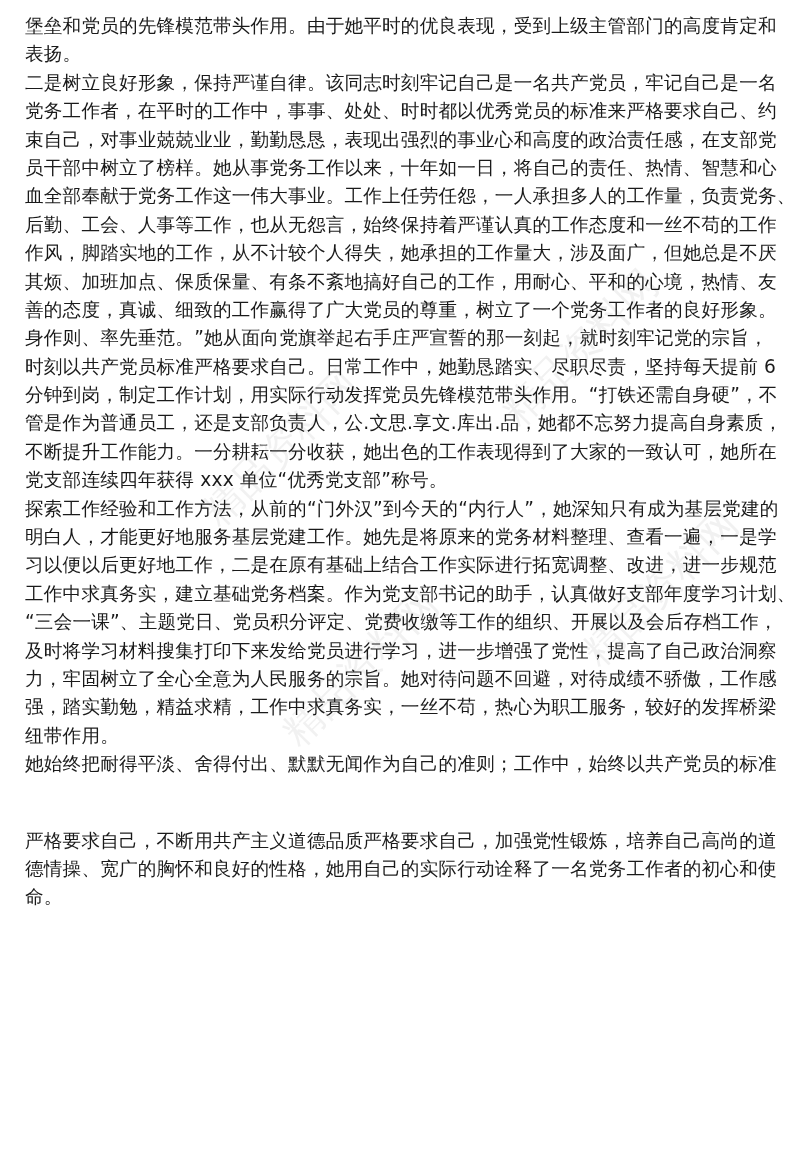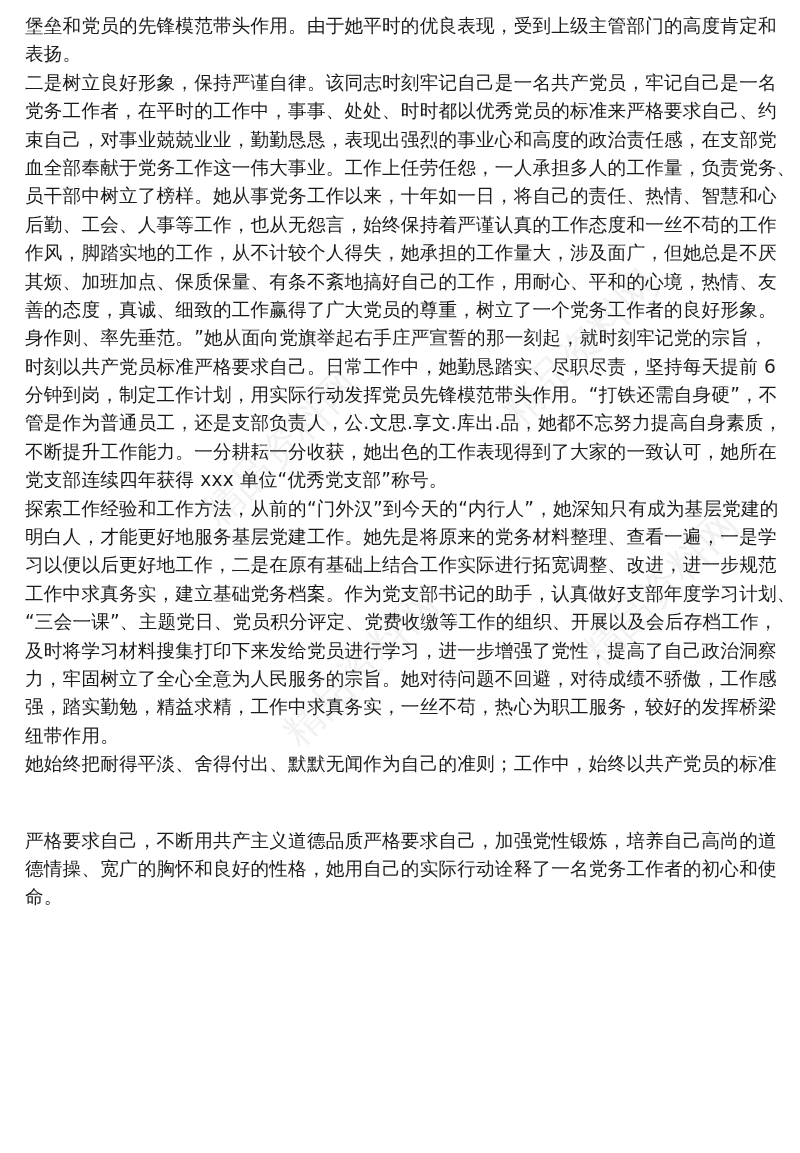--- a/index.html
+++ b/index.html
@@ -49,22 +49,22 @@
 <div class="watermark" style="left:260px; top:640px;">精品资料网</div>
 <div class="watermark" style="left:560px; top:560px;">精品资料网</div>
 
 <div class="page">
   <div>
     <div class="line">堡垒和党员的先锋模范带头作用。由于她平时的优良表现，受到上级主管部门的高度肯定和</div>
     <div class="line">表扬。</div>
     <div class="line">二是树立良好形象，保持严谨自律。该同志时刻牢记自己是一名共产党员，牢记自己是一名</div>
     <div class="line">党务工作者，在平时的工作中，事事、处处、时时都以优秀党员的标准来严格要求自己、约</div>
     <div class="line">束自己，对事业兢兢业业，勤勤恳恳，表现出强烈的事业心和高度的政治责任感，在支部党</div>
+    <div class="line">员干部中树立了榜样。她从事党务工作以来，十年如一日，将自己的责任、热情、智慧和心</div>
     <div class="line">血全部奉献于党务工作这一伟大事业。工作上任劳任怨，一人承担多人的工作量，负责党务、</div>
-    <div class="line">员干部中树立了榜样。她从事党务工作以来，十年如一日，将自己的责任、热情、智慧和心</div>
     <div class="line">后勤、工会、人事等工作，也从无怨言，始终保持着严谨认真的工作态度和一丝不苟的工作</div>
     <div class="line">作风，脚踏实地的工作，从不计较个人得失，她承担的工作量大，涉及面广，但她总是不厌</div>
     <div class="line">其烦、加班加点、保质保量、有条不紊地搞好自己的工作，用耐心、平和的心境，热情、友</div>
     <div class="line">善的态度，真诚、细致的工作赢得了广大党员的尊重，树立了一个党务工作者的良好形象。</div>
     <div class="line">身作则、率先垂范。”她从面向党旗举起右手庄严宣誓的那一刻起，就时刻牢记党的宗旨，</div>
     <div class="line">时刻以共产党员标准严格要求自己。日常工作中，她勤恳踏实、尽职尽责，坚持每天提前 6</div>
     <div class="line">分钟到岗，制定工作计划，用实际行动发挥党员先锋模范带头作用。“打铁还需自身硬”，不</div>
     <div class="line">管是作为普通员工，还是支部负责人，公.文思.享文.库出.品，她都不忘努力提高自身素质，</div>
     <div class="line">不断提升工作能力。一分耕耘一分收获，她出色的工作表现得到了大家的一致认可，她所在</div>
     <div class="line">党支部连续四年获得 xxx 单位“优秀党支部”称号。</div>

